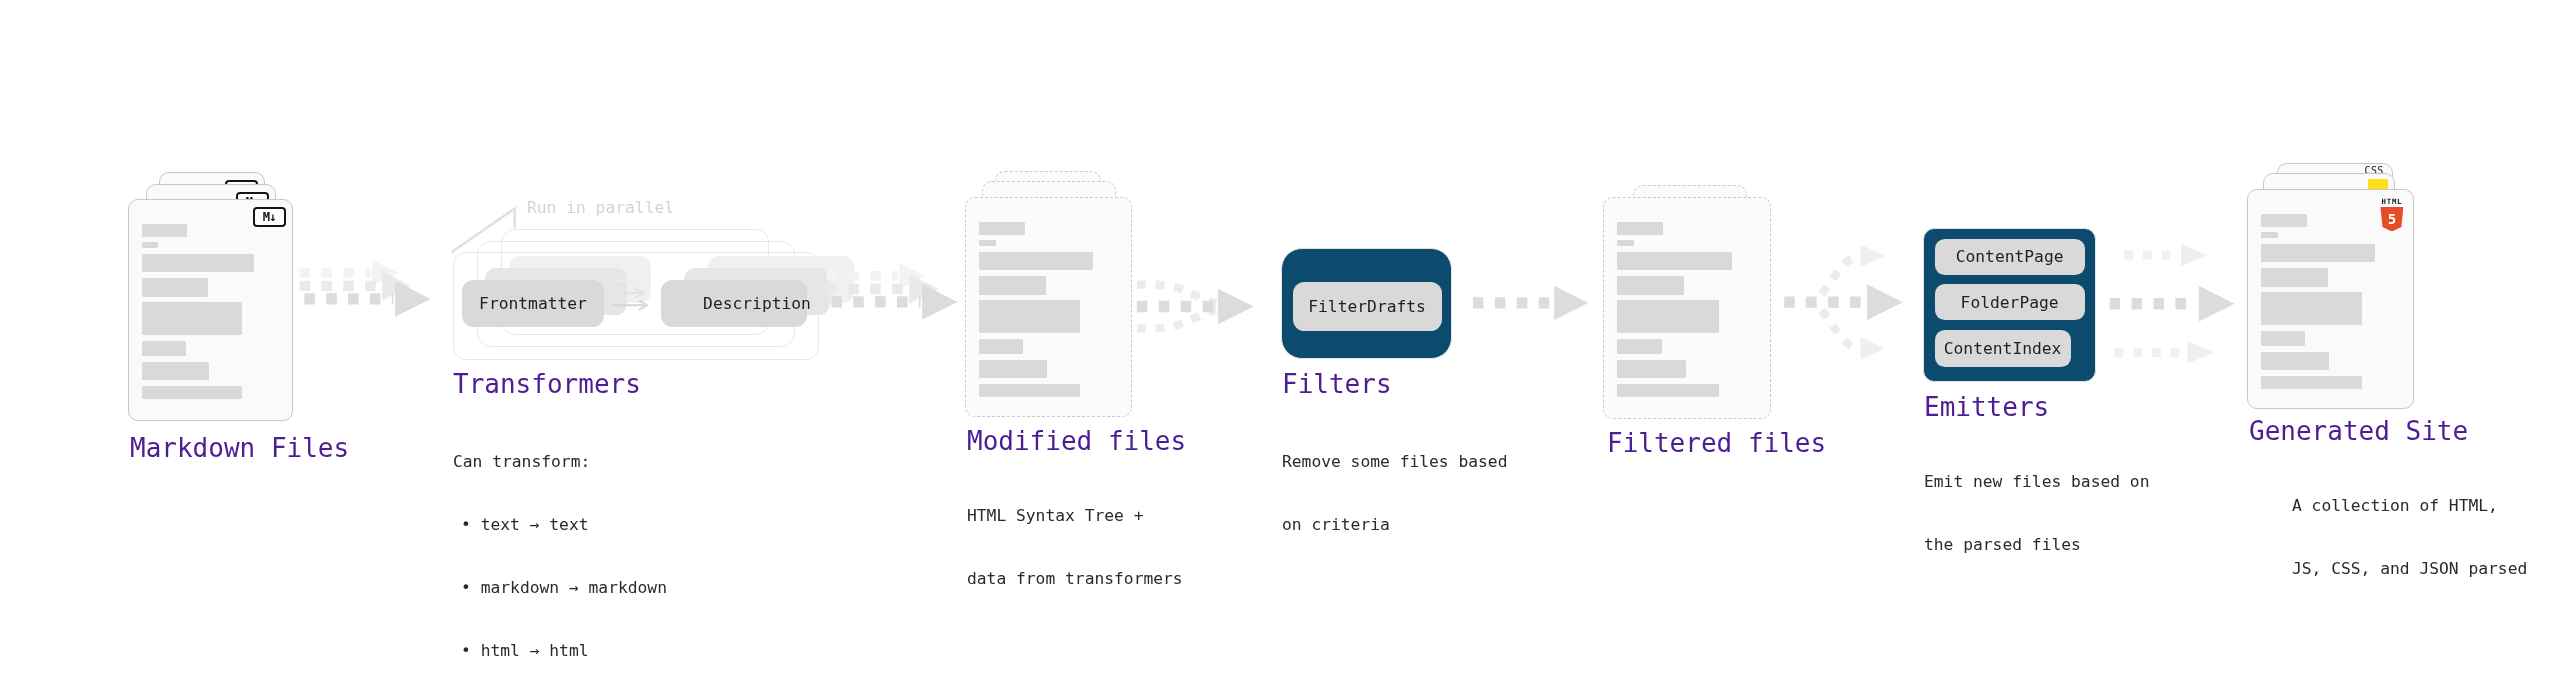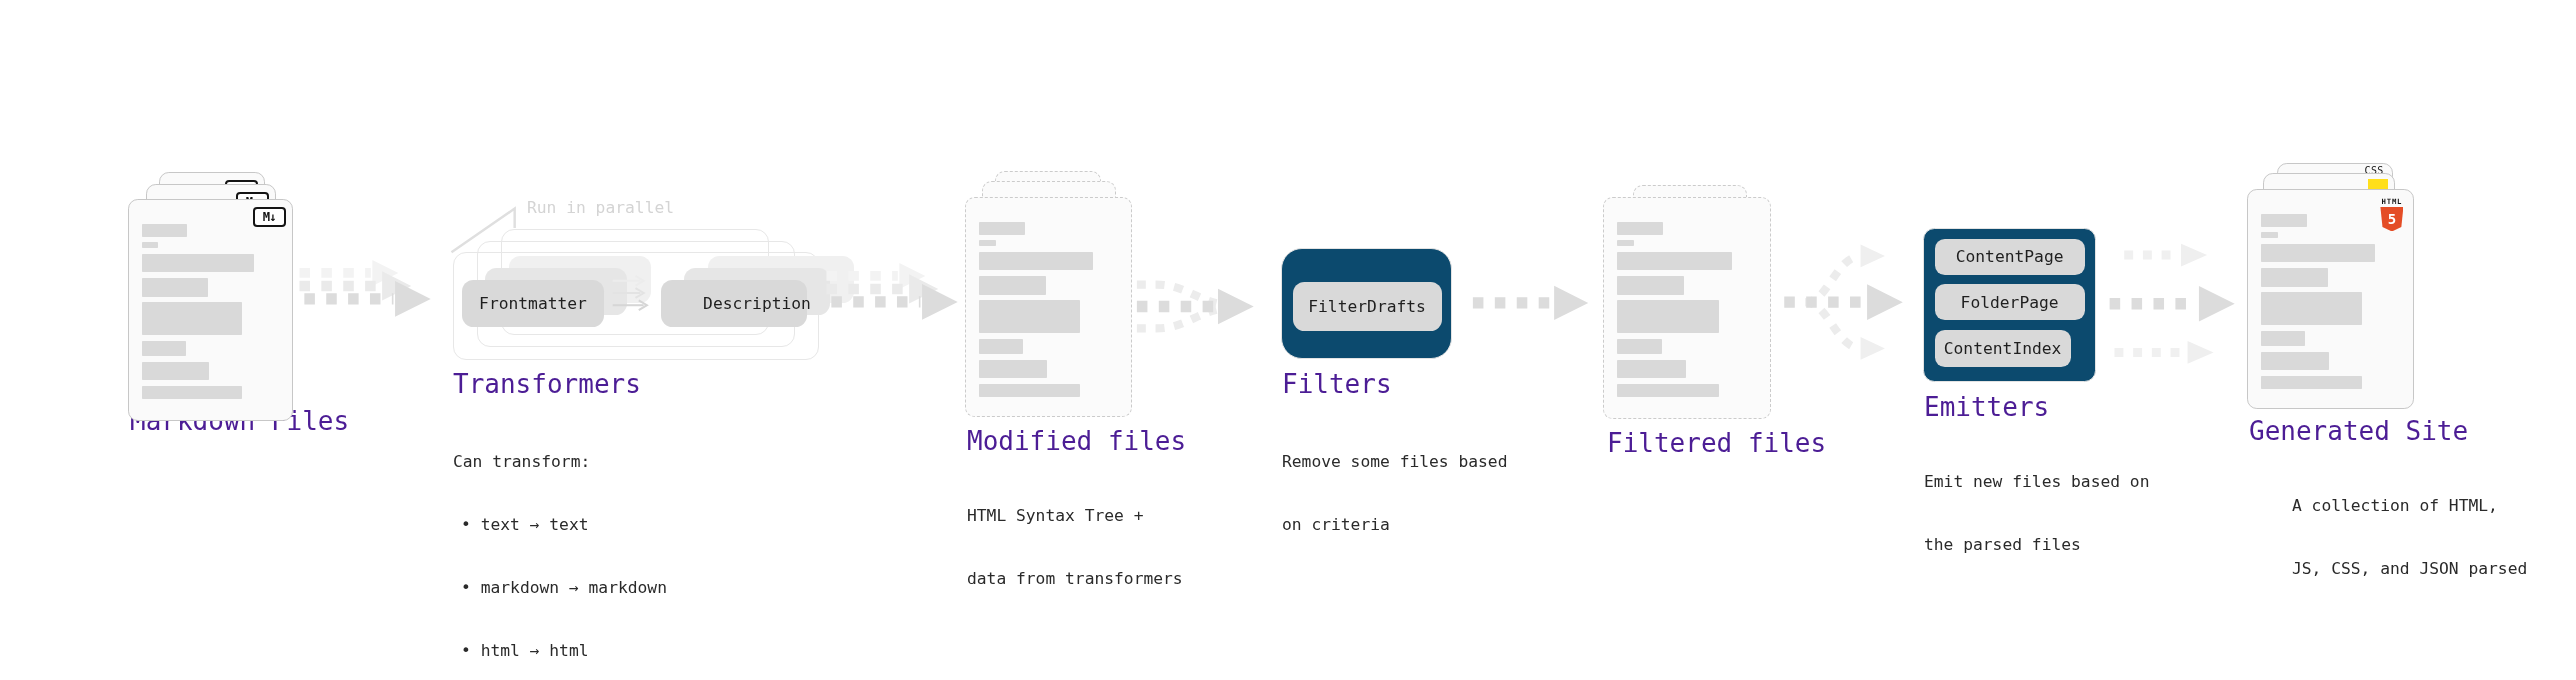--- a/index.html
+++ b/index.html
@@ -80,21 +80,21 @@
           <div class="bar" style="width: 12%; height: 5.7px;"></div>
           <div class="bar" style="width: 82%; height: 18.7px;"></div>
           <div class="bar" style="width: 48%; height: 18.7px;"></div>
           <div class="bar" style="width: 73%; height: 32.5px;"></div>
           <div class="bar" style="width: 32%; height: 15.4px;"></div>
           <div class="bar" style="width: 49%; height: 18.7px;"></div>
           <div class="bar" style="width: 73%; height: 13px;"></div>
         </div>
     </div>
   </div>
-  <div class="heading" style="left:130px;top:406px;">Markdown Files</div>
+  <div class="heading" style="left:130px;top:433px;">Markdown Files</div>
 
   <svg style="left:299px;top:260px;" width="163" height="81" viewBox="0 0 200 100">
     <line class="dash-g2" x1="0" y1="16" x2="88" y2="16"></line>
       <polygon class="head-g2" points="90,0 122,16 90,32"></polygon>
     <line class="dash-g1" x1="0" y1="32" x2="100" y2="32"></line>
       <polygon class="head-g1" points="102,14 138,32 102,50"></polygon>
     <line class="dash-main" x1="6" y1="48" x2="116" y2="48"></line>
       <polygon class="head-main" points="118,26 162,48 118,70"></polygon>
   </svg>
 

